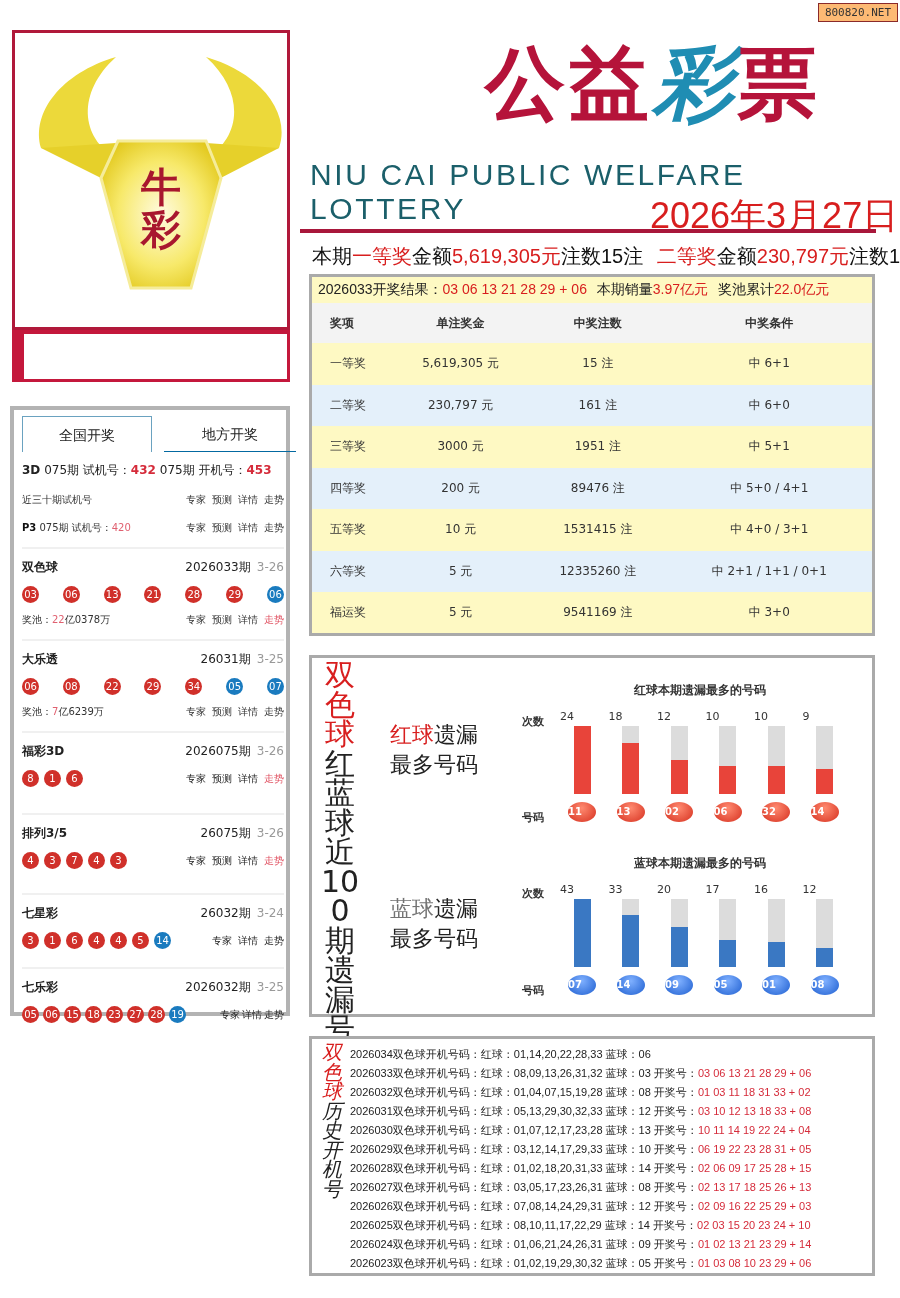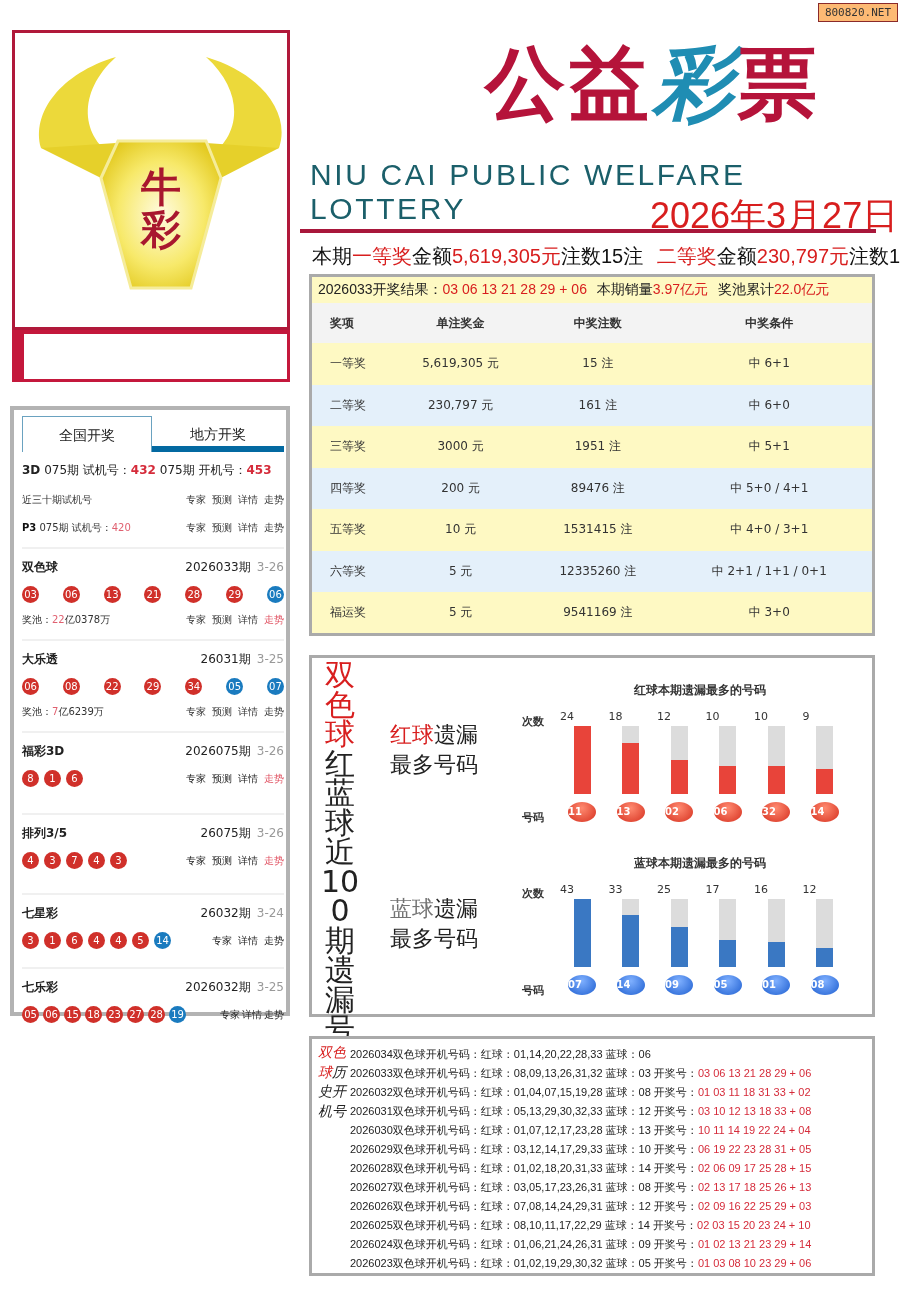--- a/index.html
+++ b/index.html
@@ -30,21 +30,21 @@
   .prize-table th { background: #f3f3f3; font-weight: bold; height: 40px; font-size: 12px; }
   .prize-table td { height: 41.5px; text-align: center; }
   .prize-table td:first-child, .prize-table th:first-child { text-align: left; padding-left: 18px; width: 80px; margin-left: 39px; }
   .prize-table tr.alt td { background: #e4f0fa; }
 
   
   .widget { left: 10px; top: 406px; width: 280px; height: 610px; border: 4px solid #b3b3b3; background: #fff; }
   .tabs { position: absolute; left: 8px; top: 6px; width: 262px; height: 36px; }
   .tab { position: absolute; top: 0; height: 36px; font-size: 14px; text-align: center; line-height: 36px; }
   .tab.active { left: 0; width: 130px; border: 1px solid #6aa2c0; border-bottom: none; background: #fff; }
-  .tab.inactive { left: 130px; width: 132px; border-bottom: 6px solid #0369a1; }
+  .tab.inactive { left: 142px; width: 132px; border-bottom: 1px solid #0369a1; }
   .w-body { position: absolute; left: 8px; top: 42px; width: 262px; }
   .row3d { font-size: 12px; margin-top: 10px; white-space: nowrap; }
   .row3d b { font-size: 12px; }
   .rnum { color: #d52b3a; font-weight: bold; }
   .rnum-light { color: #e06070; }
   .line { display: flex; justify-content: space-between; font-size: 10px; color: #333; margin-top: 14px; white-space: nowrap; }
   .links span { margin-left: 6px; }
   .links .hot { color: #e05060; }
   .sect { border-top: 2px solid #f0f0f0; padding-top: 10px; margin-top: 12px; }
   .sect-head { display: flex; justify-content: space-between; font-size: 12px; font-weight: bold; }
@@ -64,21 +64,21 @@
   .chart-title { position: absolute; font-size: 12px; font-weight: bold; color: #333; }
   .axis-lbl { position: absolute; font-size: 11px; font-weight: bold; color: #333; }
   .bar-col { position: absolute; width: 44px; text-align: left; }
   .bar-col .cnt { font-size: 11px; color: #333; height: 16px; }
   .bar-track { margin: 0 auto; width: 17px; height: 68px; background: #dcdcdc; position: relative; }
   .bar-fill { position: absolute; left: 0; bottom: 0; width: 17px; }
   .bar-col .num { margin: 8px auto 0; width: 28px; height: 20px; border-radius: 50%; color: #fff; font-size: 10px; font-weight: bold; line-height: 20px; }
 
   
   .hist-box { left: 309px; top: 1036px; width: 566px; height: 240px; border: 3px solid #aaa; background: #fff; }
-  .hist-vert { position: absolute; left: 6px; top: 4px; width: 28px; font-size: 14px; line-height: 19.5px; text-align: center; font-style: italic; }
+  .hist-vert { position: absolute; left: 6px; top: 4px; width: 28px; font-size: 20px; line-height: 19.5px; text-align: center; font-style: italic; }
   .hist-list { position: absolute; left: 38px; top: 6px; font-family: "Liberation Sans", sans-serif; font-size: 11px; line-height: 19px; white-space: nowrap; color: #222; }
   .hist-list .res { color: #d52b3a; }
 </style>
 </head>
 <body>
 
 <div class="abs wm">800820.NET</div>
 
 <div class="abs logo-frame">
   <svg class="logo-svg" width="262" height="270" viewBox="0 0 262 270">
@@ -380,21 +380,21 @@
         <div class="num" style="background: radial-gradient(circle at 50% 30%, rgb(127, 176, 255), rgb(31, 95, 208));">07</div>
       </div>
       <div class="bar-col" style="left: 296.5px; top: 225px;">
         <div class="cnt">33</div>
         <div class="bar-track">
           <div class="bar-fill" style="height: 52.186px; background: rgb(58, 120, 195);"></div>
         </div>
         <div class="num" style="background: radial-gradient(circle at 50% 30%, rgb(127, 176, 255), rgb(31, 95, 208));">14</div>
       </div>
       <div class="bar-col" style="left: 345px; top: 225px;">
-        <div class="cnt">25</div>
+        <div class="cnt">20</div>
         <div class="bar-track">
           <div class="bar-fill" style="height: 39.5349px; background: rgb(58, 120, 195);"></div>
         </div>
         <div class="num" style="background: radial-gradient(circle at 50% 30%, rgb(127, 176, 255), rgb(31, 95, 208));">09</div>
       </div>
       <div class="bar-col" style="left: 393.5px; top: 225px;">
         <div class="cnt">17</div>
         <div class="bar-track">
           <div class="bar-fill" style="height: 26.8837px; background: rgb(58, 120, 195);"></div>
         </div>

